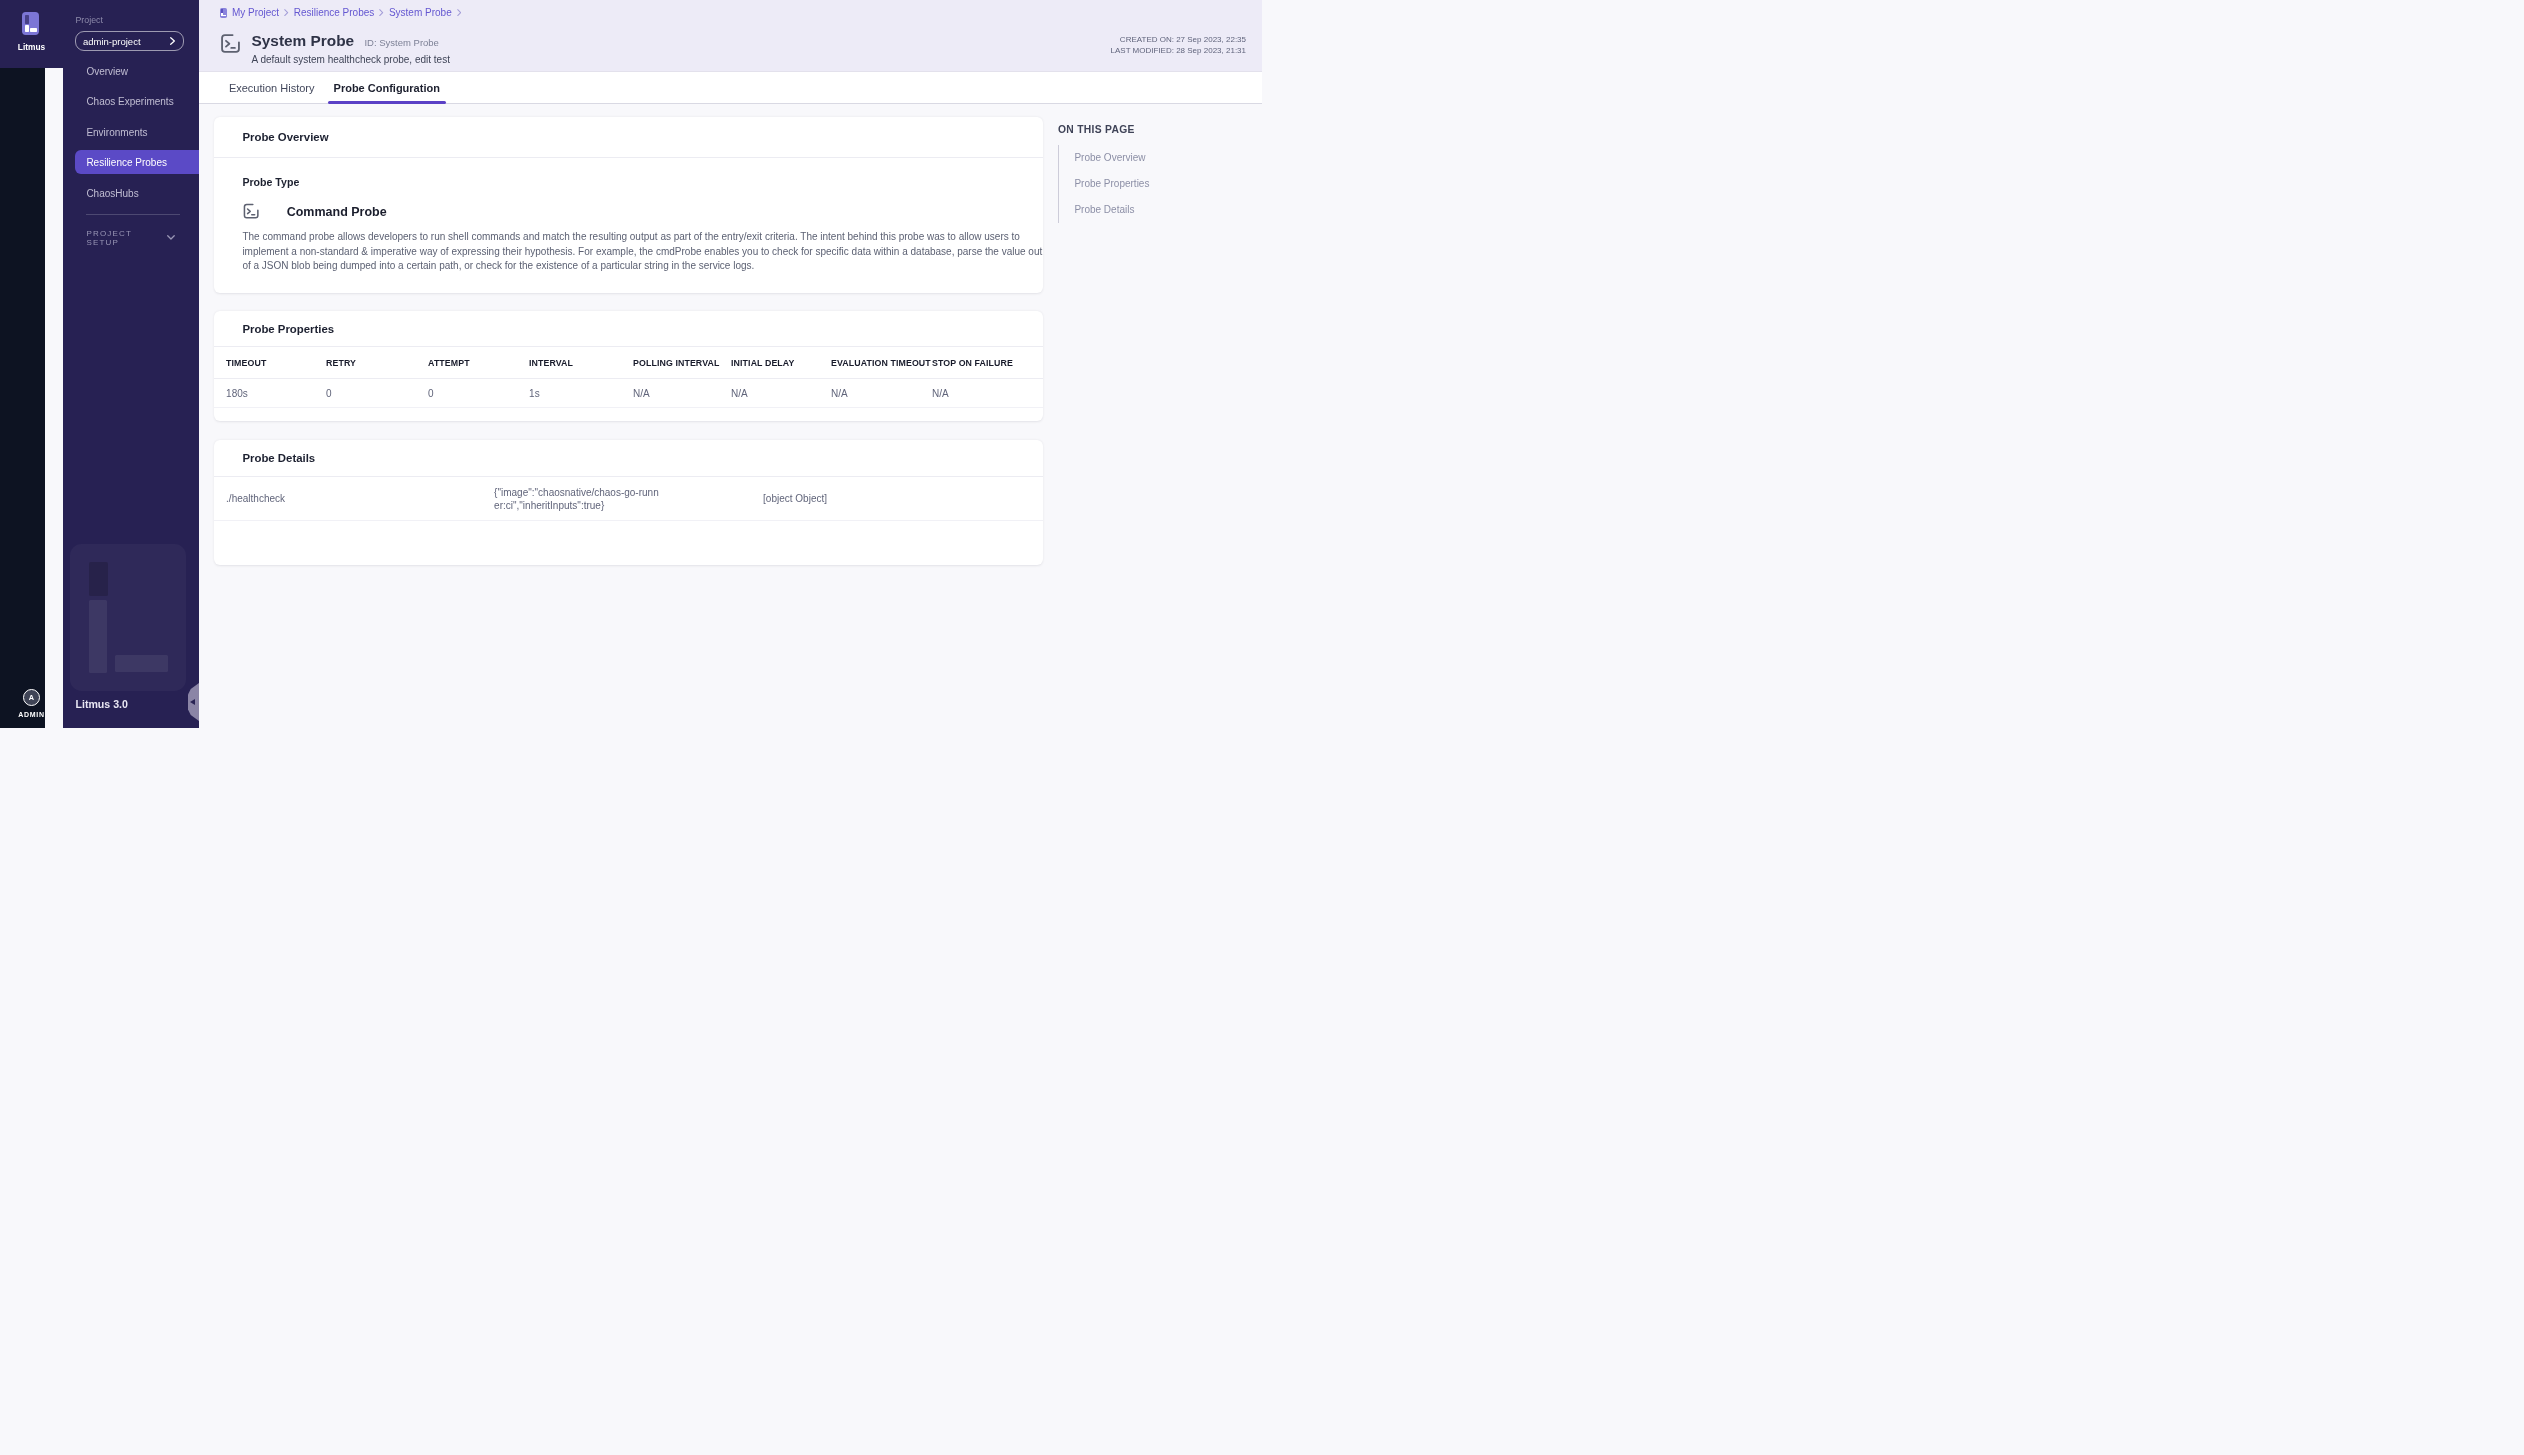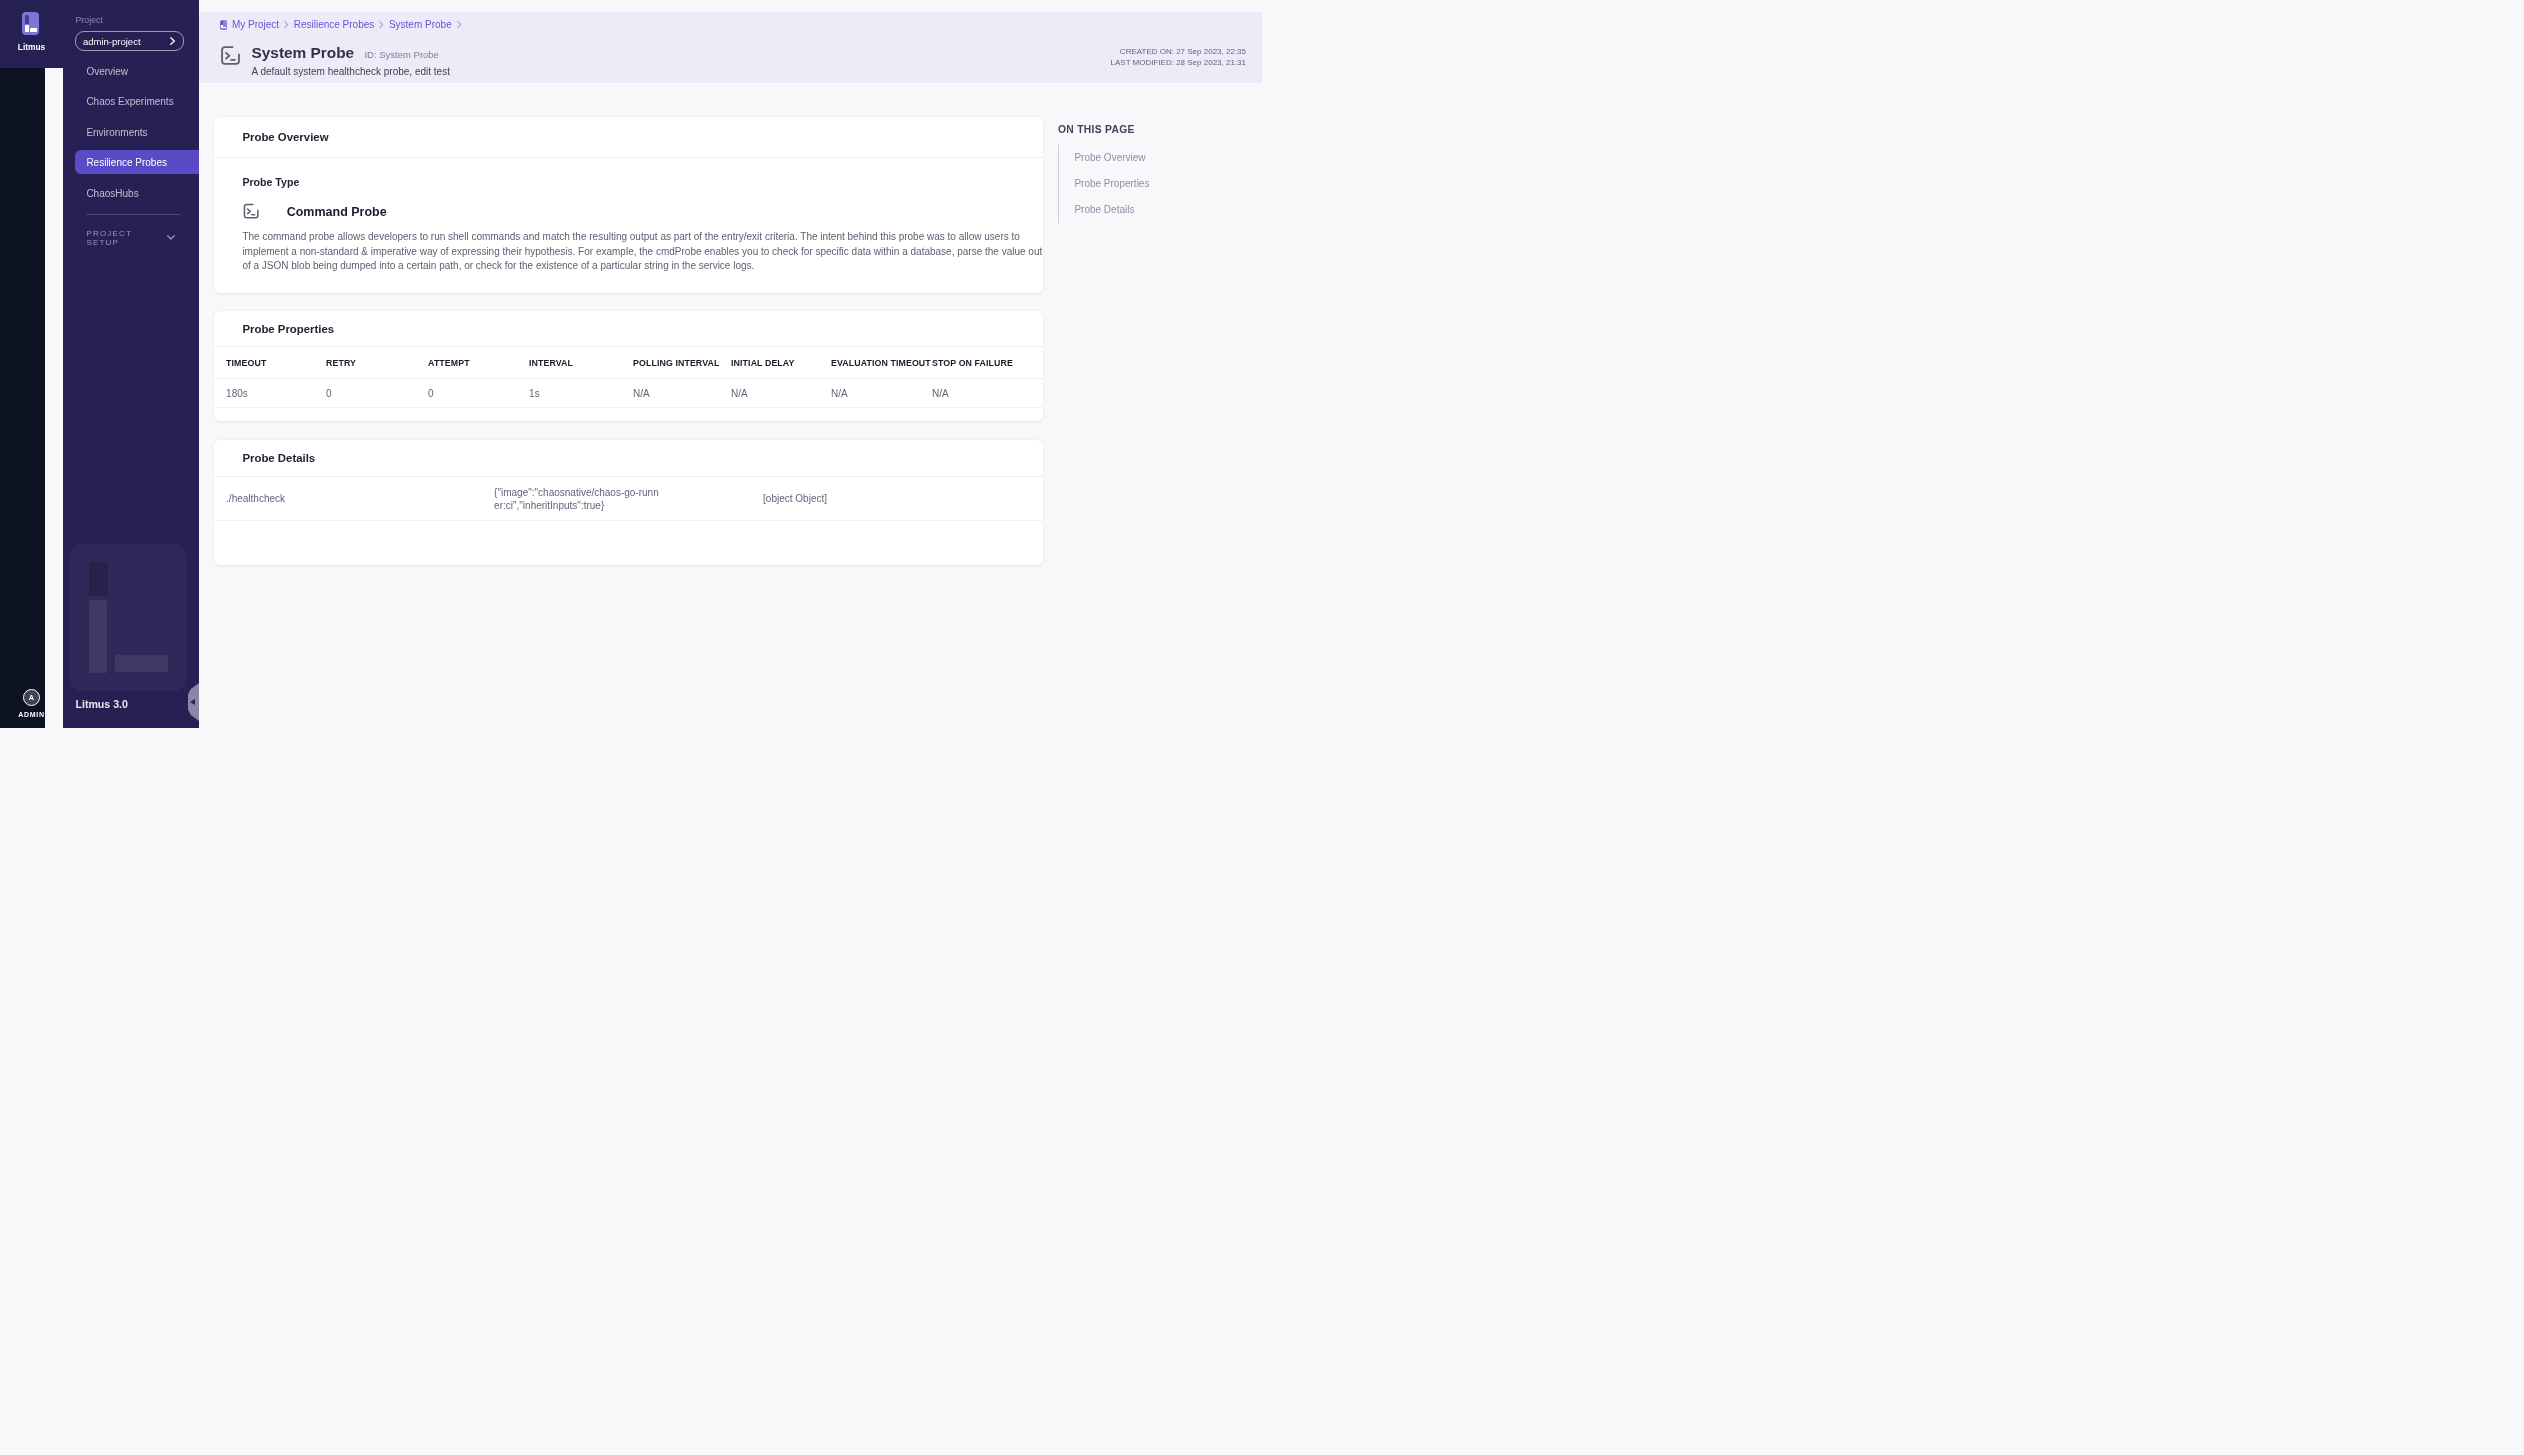--- a/index.html
+++ b/index.html
@@ -40,21 +40,21 @@
   .watermark .wm-dot{position:absolute; left:18.3px; top:17.6px; width:19px; height:34px; background:rgba(0,0,0,.16); border-radius:1.5px;}
   .watermark .wm-stem{position:absolute; left:18.3px; top:56px; width:18.3px; height:73px; background:rgba(255,255,255,.07); border-radius:1.5px;}
   .watermark .wm-foot{position:absolute; left:45px; top:111px; width:53px; height:17px; background:rgba(255,255,255,.07); border-radius:1.5px;}
   .version{position:absolute; left:12.5px; top:698px; color:#e9e7f3; font-size:10.6px; font-weight:700;}
   .collapse{position:absolute; right:0; top:683px; width:11px; height:38px; background:#8b85a6; cursor:pointer;
             clip-path:polygon(100% 0,25% 16%,0 30%,0 70%,25% 84%,100% 100%); display:flex; align-items:center; justify-content:center;}
   .collapse .tri{width:0; height:0; border-top:3.7px solid transparent; border-bottom:3.7px solid transparent; border-right:5.1px solid #2a2454; margin-right:2.2px;}
 
   
   .main{position:absolute; left:199px; top:0; right:0; bottom:0; background:var(--content-bg);}
-  .page-header{position:absolute; left:0; top:12px; right:0; height:71px; background:var(--header-bg);padding-left:36px;}
+  .page-header{position:absolute; left:0; top:0; right:0; height:71px; background:var(--header-bg);padding-left:36px;}
   .breadcrumb{position:absolute; left:20.5px; top:7.3px; display:flex; align-items:center; gap:5.1px; font-size:10px; color:var(--breadcrumb-purple);}
   .crumb{cursor:pointer;}
   .mini-logo{width:7.3px; height:9.5px; background:#8a84dc; border-radius:1.8px; position:relative;}
   .mini-logo .dot{position:absolute; left:1.3px; top:1.3px; width:1.8px; height:3.3px; background:#5b50c0;}
   .mini-logo .stem{position:absolute; left:1.3px; top:5.1px; width:1.8px; height:2.9px; background:#fff;}
   .mini-logo .foot{position:absolute; left:3.5px; top:6.6px; width:2.6px; height:1.5px; background:#fff;}
   .title-row{position:absolute; left:20px; top:32px; display:flex;}
   .term-icon{flex:0 0 auto;}
   .title-block{margin-left:9.5px;}
   .title-line{display:flex; align-items:baseline; gap:10.3px;}
@@ -189,20 +189,24 @@
         <div class="page-sub">A default system healthcheck probe, edit test</div>
       </div>
     </div>
 
     <div class="dates">
       <div>CREATED ON: 27 Sep 2023, 22:35</div>
       <div>LAST MODIFIED: 28 Sep 2023, 21:31</div>
     </div>
   </div>
 
+  <div class="tab-bar">
+    <div class="tab">Execution History</div>
+    <div class="tab active">Probe Configuration</div>
+  </div>
 
   <div class="content">
 
     <div class="card" id="card-overview">
       <div class="card-head">Probe Overview</div>
       <div class="ov-body">
         <div class="probe-type-label">Probe Type</div>
         <div class="cmd-row">
           <svg width="18.3" height="18.3" viewBox="0 0 24 24">
             <path d="M14.2 3.2 H6.2 C4.2 3.2 3.2 4.2 3.2 6.2 V17.8 C3.2 19.8 4.2 20.8 6.2 20.8 H17.8 C19.8 20.8 20.8 19.8 20.8 17.8 V10.8" fill="none" stroke="#5d6170" stroke-width="2" stroke-linecap="round"></path>

